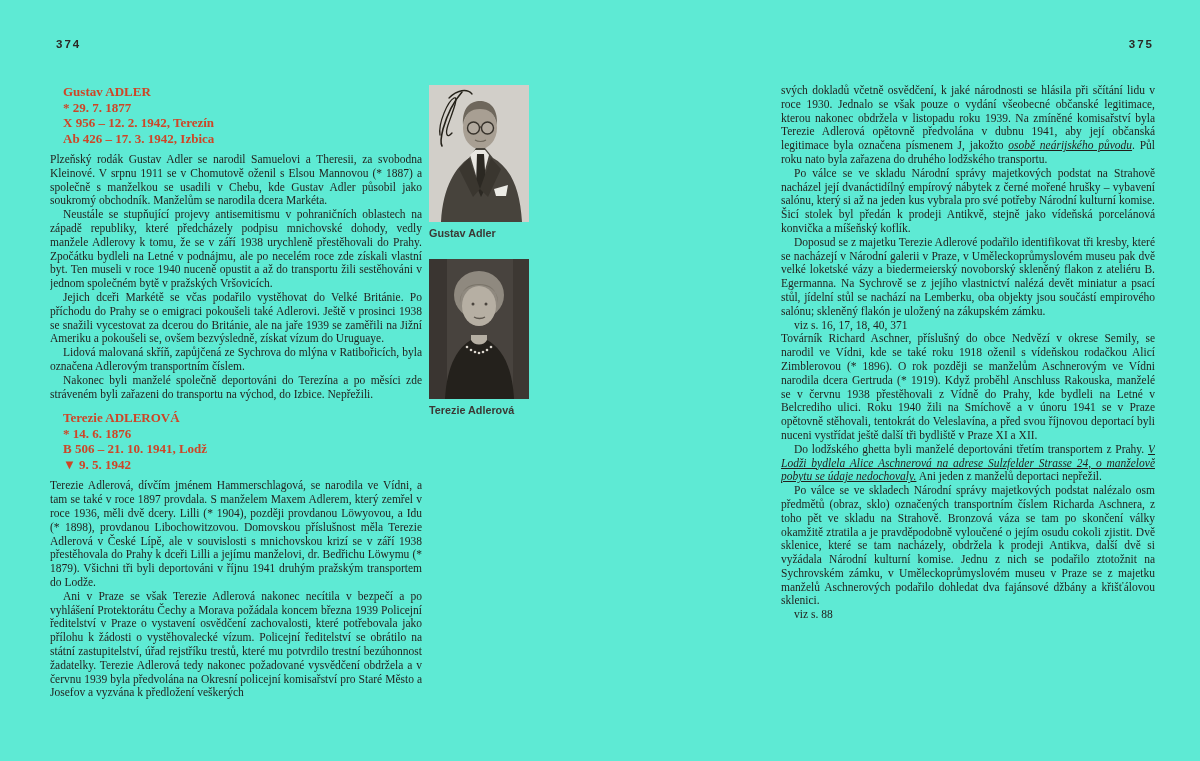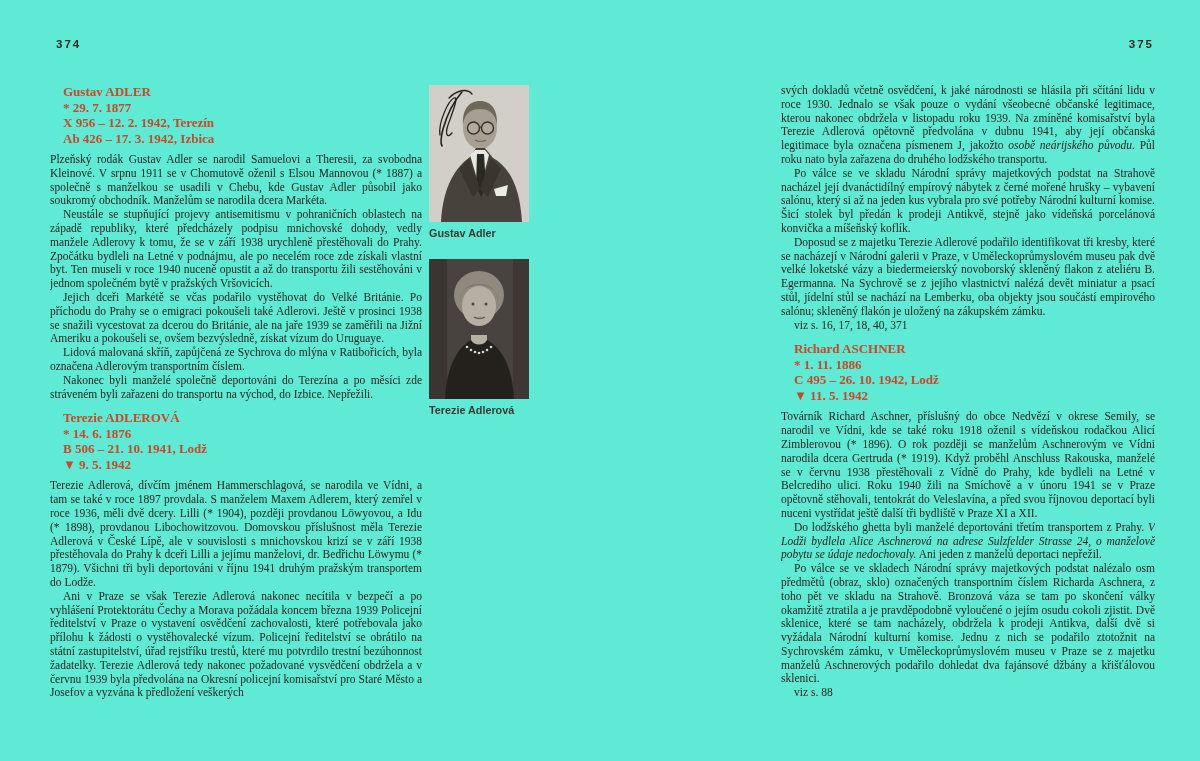--- a/index.html
+++ b/index.html
@@ -24,21 +24,21 @@
   .col-left{left:50px;width:372px;}
   .col-right{left:781px;width:374px;}
   .head-block{padding-left:13px;margin:0 0 7px 0;}
   .head-block.not-first{margin-top:9px;}
   .head-name,.meta-line{
     color:#ce4527;font-weight:bold;font-size:13px;line-height:15.5px;
     text-align:left;
   }
   .para{margin:0;}
   .para.indent{text-indent:13px;}
-  .it{font-style:italic;}
+  .it{font-style:italic;text-decoration:underline;}
   .ref{padding-left:13px;font-weight:normal;text-align:left;}
   
   .photo-col{position:absolute;left:429px;top:85px;width:100px;}
   .photo-fig{margin:0;padding:0;}
   .photo-fig + .photo-fig{margin-top:19px;}
   .photo-frame{width:100px;background:#d8d5cf;line-height:0;}
   .photo-frame svg{display:block;}
   figcaption{
     margin-top:5px;
     font-family:"Liberation Sans","DejaVu Sans",sans-serif;
@@ -127,25 +127,19 @@
       </div>
       <figcaption>Terezie Adlerová</figcaption>
     </figure>
   </div>
 
   <div class="text-col col-right" id="right-col">
       <p class="para"><span>svých dokladů včetně osvědčení, k jaké národnosti se hlásila při sčítání lidu v roce 1930. Jednalo se však pouze o vydání všeobecné občanské legitimace, kterou nakonec obdržela v listopadu roku 1939. Na zmíněné komisařství byla Terezie Adlerová opětovně předvolána v dubnu 1941, aby její občanská legitimace byla označena písmenem J, jakožto </span><span class="it">osobě neárijského původu</span><span>. Půl roku nato byla zařazena do druhého lodžského transportu.</span></p>
       <p class="para indent"><span>Po válce se ve skladu Národní správy majetkových podstat na Strahově nacházel její dvanáctidílný empírový nábytek z černé mořené hrušky – vybavení salónu, který si až na jeden kus vybrala pro své potřeby Národní kulturní komise. Šicí stolek byl předán k prodeji Antikvě, stejně jako vídeňská porcelánová konvička a míšeňský koflík.</span></p>
       <p class="para indent"><span>Doposud se z majetku Terezie Adlerové podařilo identifikovat tři kresby, které se nacházejí v Národní galerii v Praze, v Uměleckoprůmyslovém museu pak dvě velké loketské vázy a biedermeierský novoborský skleněný flakon z ateliéru B. Egermanna. Na Sychrově se z jejího vlastnictví nalézá devět miniatur a psací stůl, jídelní stůl se nachází na Lemberku, oba objekty jsou součástí empirového salónu; skleněný flakón je uložený na zákupském zámku.</span></p>
       <div class="ref">viz s. 16, 17, 18, 40, 371</div>
-      <div class="head-block not-first">
-        <div class="head-name">Richard ASCHNER</div>
-        <div class="meta-line">* 1. 11. 1886</div>
-        <div class="meta-line">C 495 – 26. 10. 1942, Lodž</div>
-        <div class="meta-line">▼ 11. 5. 1942</div>
-      </div>
       <p class="para"><span>Továrník Richard Aschner, příslušný do obce Nedvězí v okrese Semily, se narodil ve Vídni, kde se také roku 1918 oženil s vídeňskou rodačkou Alicí Zimblerovou (* 1896). O rok později se manželům Aschnerovým ve Vídni narodila dcera Gertruda (* 1919). Když proběhl Anschluss Rakouska, manželé se v červnu 1938 přestěhovali z Vídně do Prahy, kde bydleli na Letné v Belcrediho ulici. Roku 1940 žili na Smíchově a v únoru 1941 se v Praze opětovně stěhovali, tentokrát do Veleslavína, a před svou říjnovou deportací byli nuceni vystřídat ještě další tři bydliště v Praze XI a XII.</span></p>
       <p class="para indent"><span>Do lodžského ghetta byli manželé deportováni třetím transportem z Prahy. </span><span class="it">V Lodži bydlela Alice Aschnerová na adrese Sulzfelder Strasse 24, o manželově pobytu se údaje nedochovaly.</span><span> Ani jeden z manželů deportaci nepřežil.</span></p>
       <p class="para indent"><span>Po válce se ve skladech Národní správy majetkových podstat nalézalo osm předmětů (obraz, sklo) označených transportním číslem Richarda Aschnera, z toho pět ve skladu na Strahově. Bronzová váza se tam po skončení války okamžitě ztratila a je pravděpodobně vyloučené o jejím osudu cokoli zjistit. Dvě sklenice, které se tam nacházely, obdržela k prodeji Antikva, další dvě si vyžádala Národní kulturní komise. Jednu z nich se podařilo ztotožnit na Sychrovském zámku, v Uměleckoprůmyslovém museu v Praze se z majetku manželů Aschnerových podařilo dohledat dva fajánsové džbány a křišťálovou sklenici.</span></p>
       <div class="ref">viz s. 88</div>
     </div>
 
 </div>
 
 </body></html>

